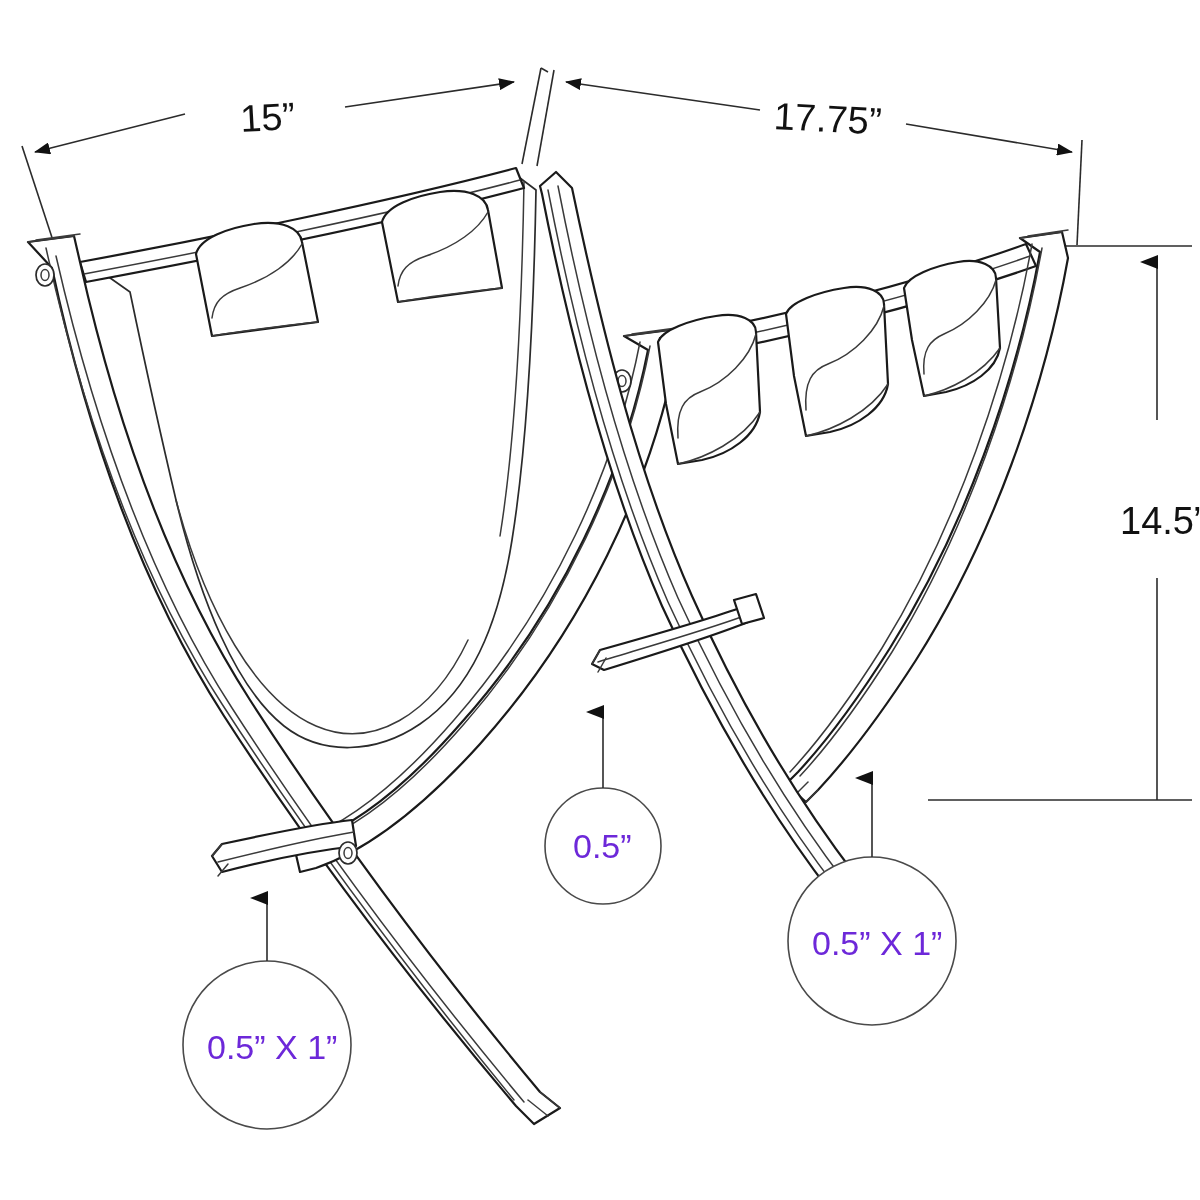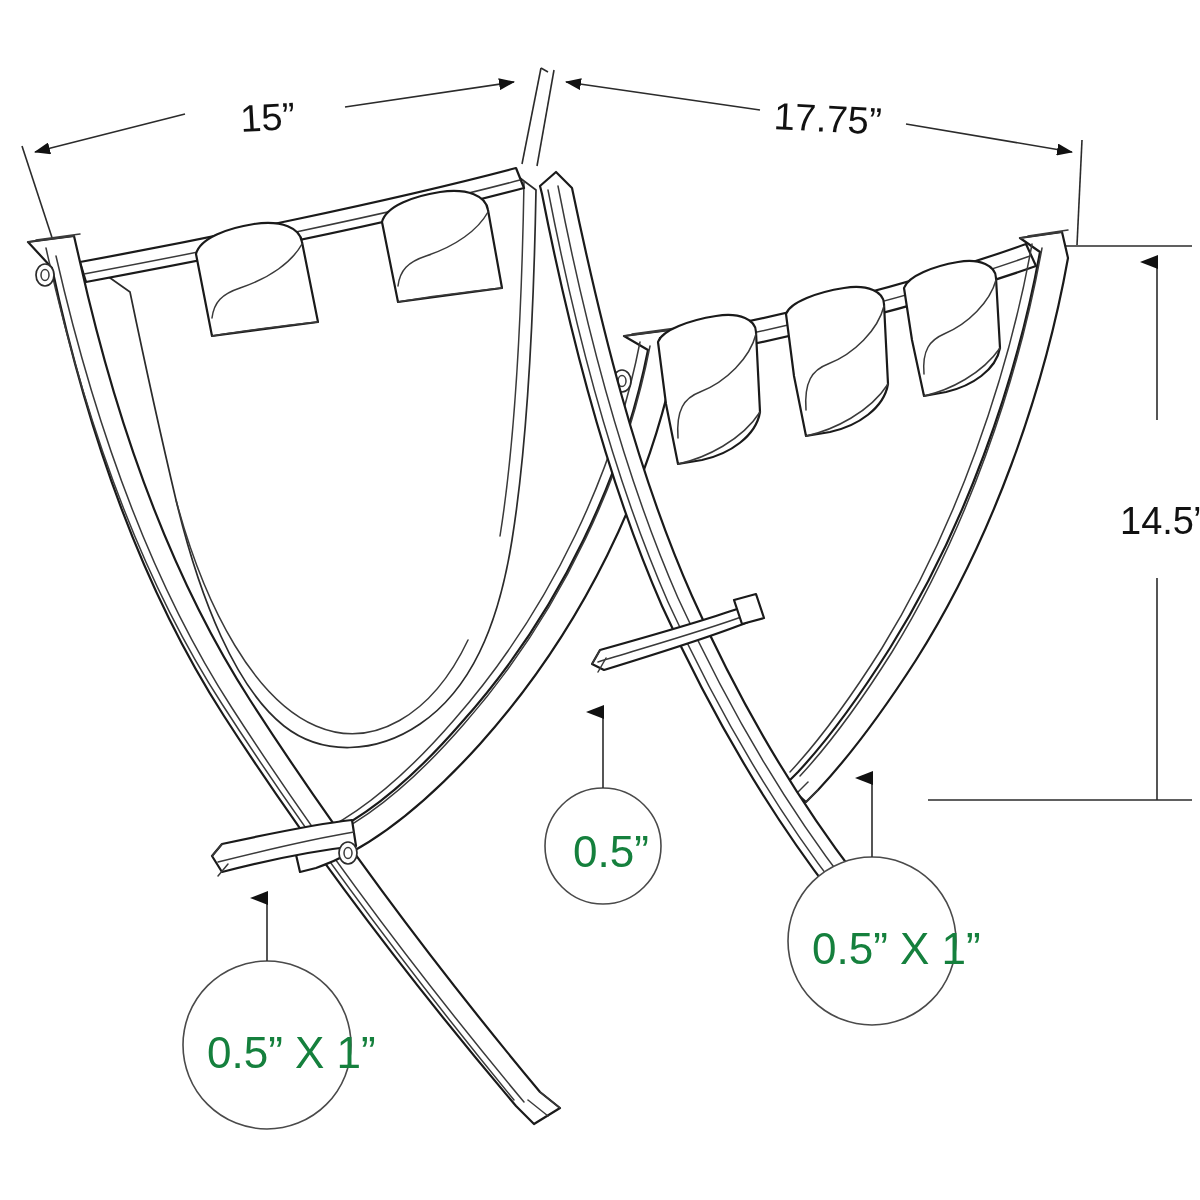--- a/index.html
+++ b/index.html
@@ -24,25 +24,25 @@
     color:#111111;
     font-family:"Liberation Sans", sans-serif;
     white-space:nowrap;
     user-select:none;
   }
   .lbl-15{font-size:38px;left:239px;top:98px;transform:rotate(-3.2deg);transform-origin:left top;}
   .lbl-1775{font-size:38px;left:775px;top:95px;transform:rotate(3.0deg);transform-origin:left top;}
   .lbl-145{font-size:38px;left:1120px;top:500px;}
   .calloutlabel{
     position:absolute;
-    color:#15803d;
+    color:#6d28d9;
     font-family:"Liberation Sans", sans-serif;
     white-space:nowrap;
     user-select:none;
-    font-size:44px;
+    font-size:34px;
   }
   .cl-a{left:207px;top:1028px;}
   .cl-b{left:573px;top:827px;}
   .cl-c{left:812px;top:924px;}
 </style>
 </head>
 <body>
 
 <div id="stage">
 

